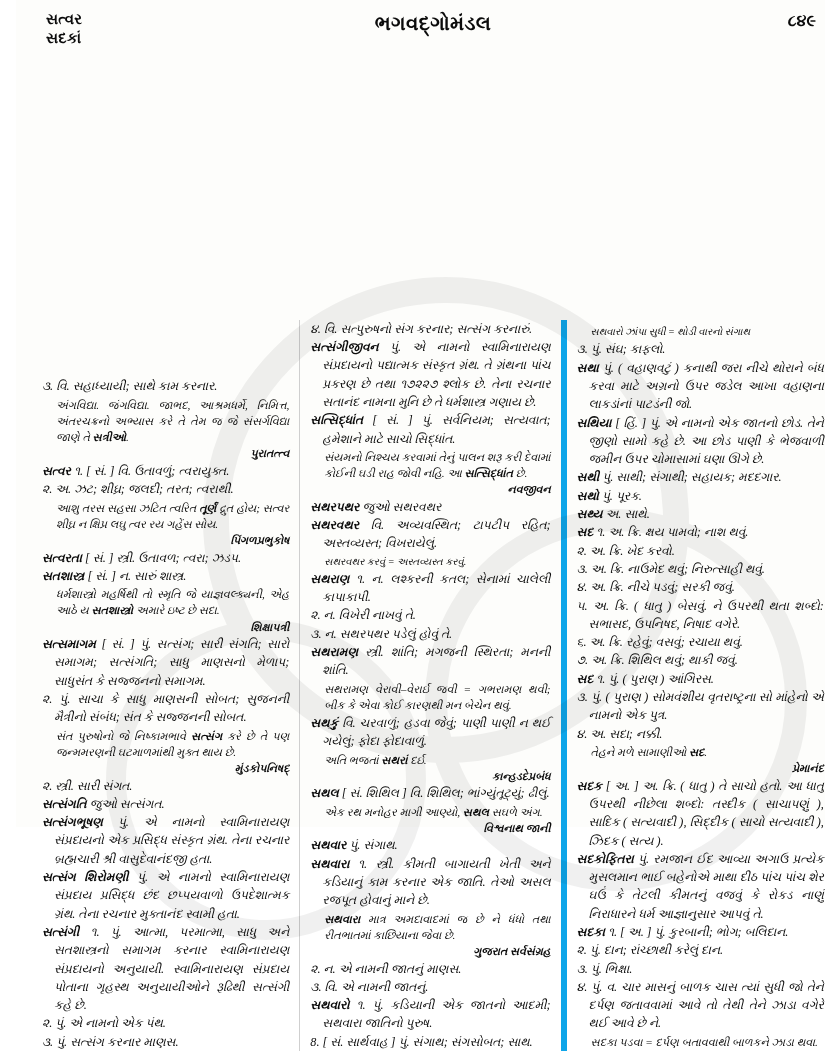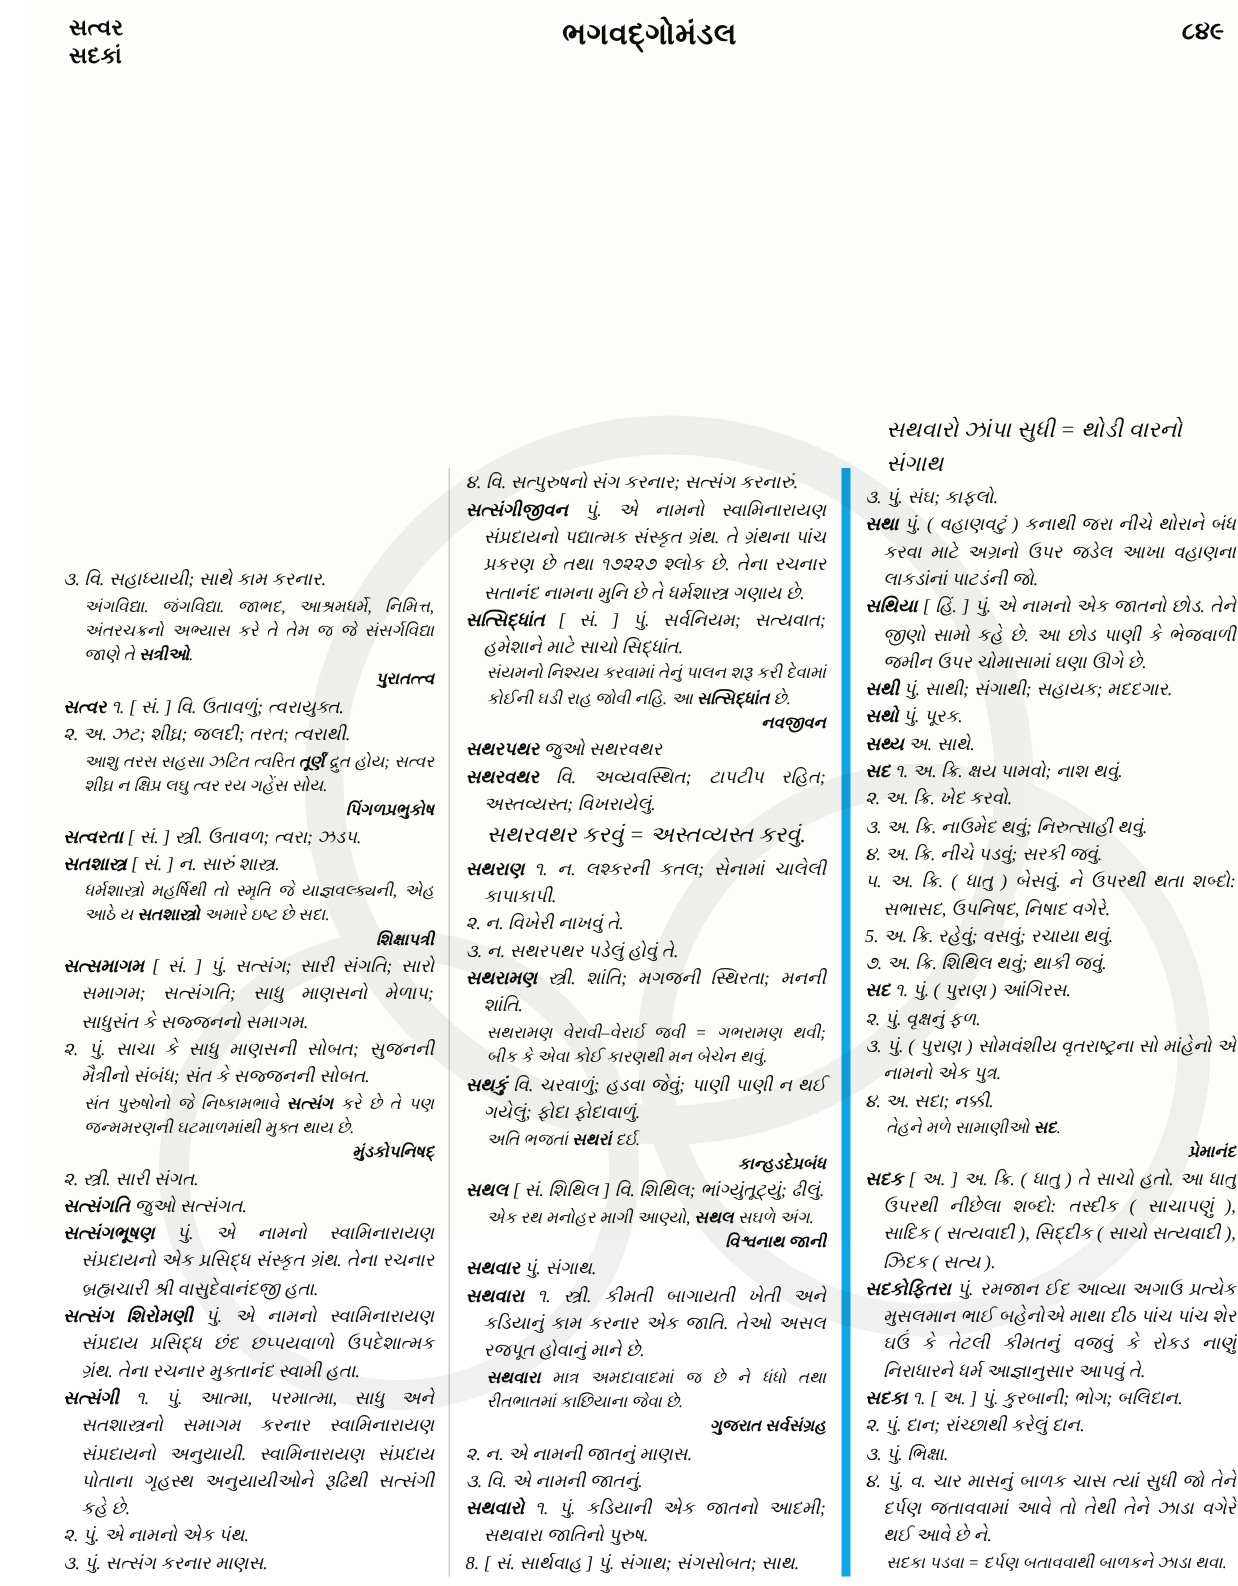--- a/index.html
+++ b/index.html
@@ -77,21 +77,21 @@
     text-align:justify;
   }
   .quote .b{font-weight:bold;}
   .src{
     display:block;
     text-align:right;
     font-size:11px;
     font-weight:bold;
     margin-top:-1px;
   }
-  .eq{font-size:15px;padding-left:14px;margin:1px 0;}
+  .eq{font-size:10px;padding-left:14px;margin:1px 0;}
 </style>
 </head>
 <body>
 
 <div id="page">
 
   <svg id="watermark" viewBox="0 0 825 1057" aria-hidden="true">
     <circle cx="430" cy="520" r="230" fill="none" stroke="#000" stroke-width="26"></circle>
     <circle cx="600" cy="700" r="180" fill="none" stroke="#000" stroke-width="22"></circle>
     <circle cx="250" cy="780" r="150" fill="none" stroke="#000" stroke-width="20"></circle>
@@ -166,24 +166,23 @@
         <p class="entry hang"><span class="hw">સથા</span> <span>પું. ( વહાણવટું ) કનાથી જરા નીચે થોરાને બંધ કરવા માટે અગ્રનો ઉપર જડેલ આખા વહાણના લાકડાંનાં પાટડંની જો.</span></p>
         <p class="entry hang"><span class="hw">સથિયા</span> <span>[ હિં. ] પું. એ નામનો એક જાતનો છોડ. તેને જીણો સામો કહે છે. આ છોડ પાણી કે ભેજવાળી જમીન ઉપર ચોમાસામાં ઘણા ઊગે છે.</span></p>
         <p class="entry hang"><span class="hw">સથી</span> <span>પું. સાથી; સંગાથી; સહાયક; મદદગાર.</span></p>
         <p class="entry hang"><span class="hw">સથો</span> <span>પું. પૂરક.</span></p>
         <p class="entry hang"><span class="hw">સથ્ય</span> <span>અ. સાથે.</span></p>
         <p class="entry hang"><span class="hw">સદ</span> <span>૧. અ. ક્રિ. ક્ષય પામવો; નાશ થવું.</span></p>
         <p class="sense hang">૨. અ. ક્રિ. ખેદ કરવો.</p>
         <p class="sense hang">૩. અ. ક્રિ. નાઉમેદ થવું; નિરુત્સાહી થવું.</p>
         <p class="sense hang">૪. અ. ક્રિ. નીચે પડવું; સરકી જવું.</p>
         <p class="sense hang">૫. અ. ક્રિ. ( ધાતુ ) બેસવું. ને ઉપરથી થતા શબ્દો: સભાસદ, ઉપનિષદ, નિષાદ વગેરે.</p>
-        <p class="sense hang">5. અ. ક્રિ. રહેવું; વસવું; રચાયા થવું.</p>
+        <p class="sense hang">૬. અ. ક્રિ. રહેવું; વસવું; રચાયા થવું.</p>
         <p class="sense hang">૭. અ. ક્રિ. શિથિલ થવું; થાકી જવું.</p>
         <p class="entry hang"><span class="hw">સદ</span> <span>૧. પું. ( પુરાણ ) આંગિરસ.</span></p>
-        <p class="sense hang">૨. પું. વૃક્ષનું ફળ.</p>
         <p class="sense hang">૩. પું. ( પુરાણ ) સોમવંશીય વૃતરાષ્ટ્રના સો માંહેનો એ નામનો એક પુત્ર.</p>
         <p class="sense hang">૪. અ. સદા; નક્કી.</p>
         <p class="quote">તેહને મળે સામાણીઓ <span class="b">સદ</span>.</p>
         <span class="src">પ્રેમાનંદ</span>
         <p class="entry hang"><span class="hw">સદક</span> <span>[ અ. ] અ. ક્રિ. ( ધાતુ ) તે સાચો હતો. આ ધાતુ ઉપરથી નીછેલા શબ્દો: તસ્દીક ( સાચાપણું ), સાદિક ( સત્યવાદી ), સિદ્દીક ( સાચો સત્યવાદી ), ઝિદક ( સત્ય ).</span></p>
         <p class="entry hang"><span class="hw">સદકોફિતરા</span> <span>પું. રમજાન ઈદ આવ્યા અગાઉ પ્રત્યેક મુસલમાન ભાઈ બહેનોએ માથા દીઠ પાંચ પાંચ શેર ઘઉં કે તેટલી કીમતનું વજવું કે રોકડ નાણું નિરાધારને ધર્મ આજ્ઞાનુસાર આપવું તે.</span></p>
         <p class="entry hang"><span class="hw">સદકા</span> <span>૧. [ અ. ] પું. કુરબાની; ભોગ; બલિદાન.</span></p>
         <p class="sense hang">૨. પું. દાન; રાંચ્છાથી કરેલું દાન.</p>
         <p class="sense hang">૩. પું. ભિક્ષા.</p>
         <p class="sense hang">૪. પું. વ. ચાર માસનું બાળક ચાસ ત્યાં સુધી જો તેને દર્પણ જતાવવામાં આવે તો તેથી તેને ઝાડા વગેરે થઈ આવે છે ને.</p>

